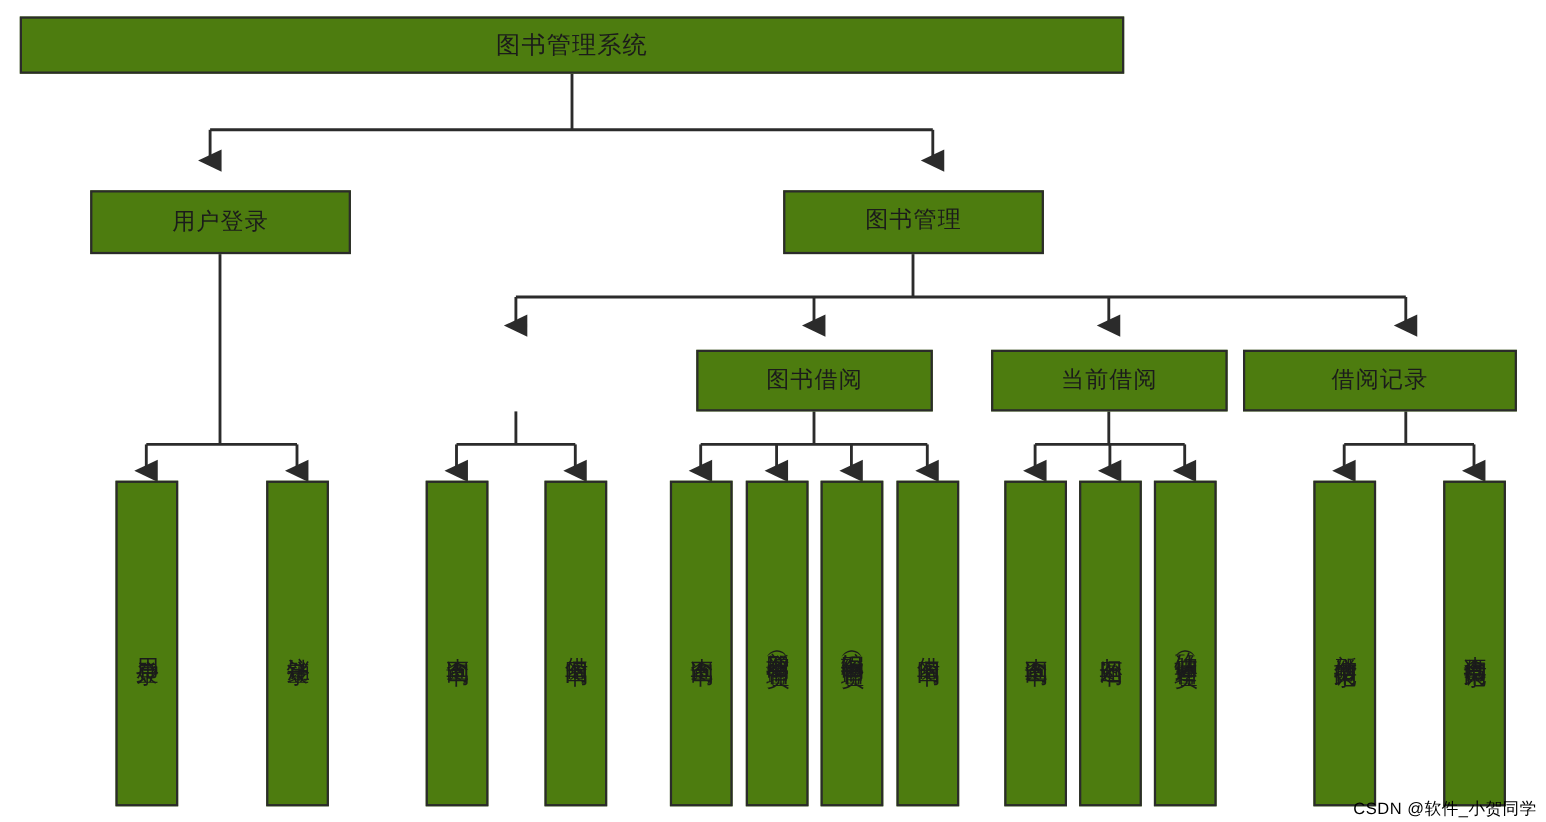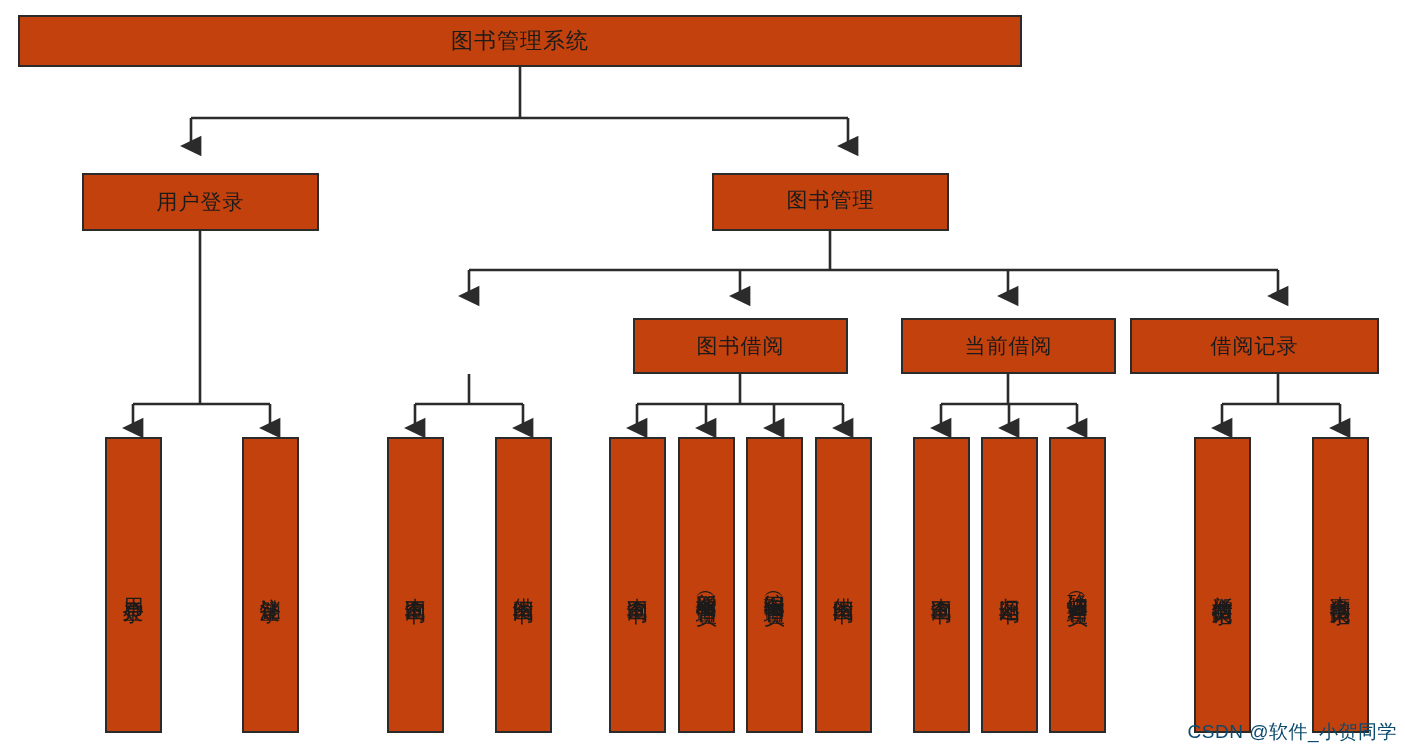--- a/index.html
+++ b/index.html
@@ -19,21 +19,21 @@
   #wires{
     position:absolute;
     left:0; top:0;
     width:1405px; height:747px;
     pointer-events:none;
   }
   
   .node{
     position:absolute;
     box-sizing:border-box;
-    background:#c2410c;
+    background:#4d7c0f;
     border:2.5px solid #2b2b2b;
     display:flex;
     align-items:center;
     justify-content:center;
     color:#1b1b1b;
   }
   .node .label{
     font-size:21px;
     line-height:1.15;
     letter-spacing:1px;
@@ -56,22 +56,22 @@
     line-height:1.30;
     letter-spacing:2px;
     white-space:nowrap;
     max-height:100%;
   }
   
   #watermark{
     position:absolute;
     right:8px;
     bottom:2px;
-    font-size:19px;
-    color:#0c4a6e;
+    font-size:15px;
+    color:#000000;
     letter-spacing:0.5px;
     white-space:nowrap;
     user-select:none;
   }
 </style>
 </head>
 <body>
 
 <div id="canvas">
 

